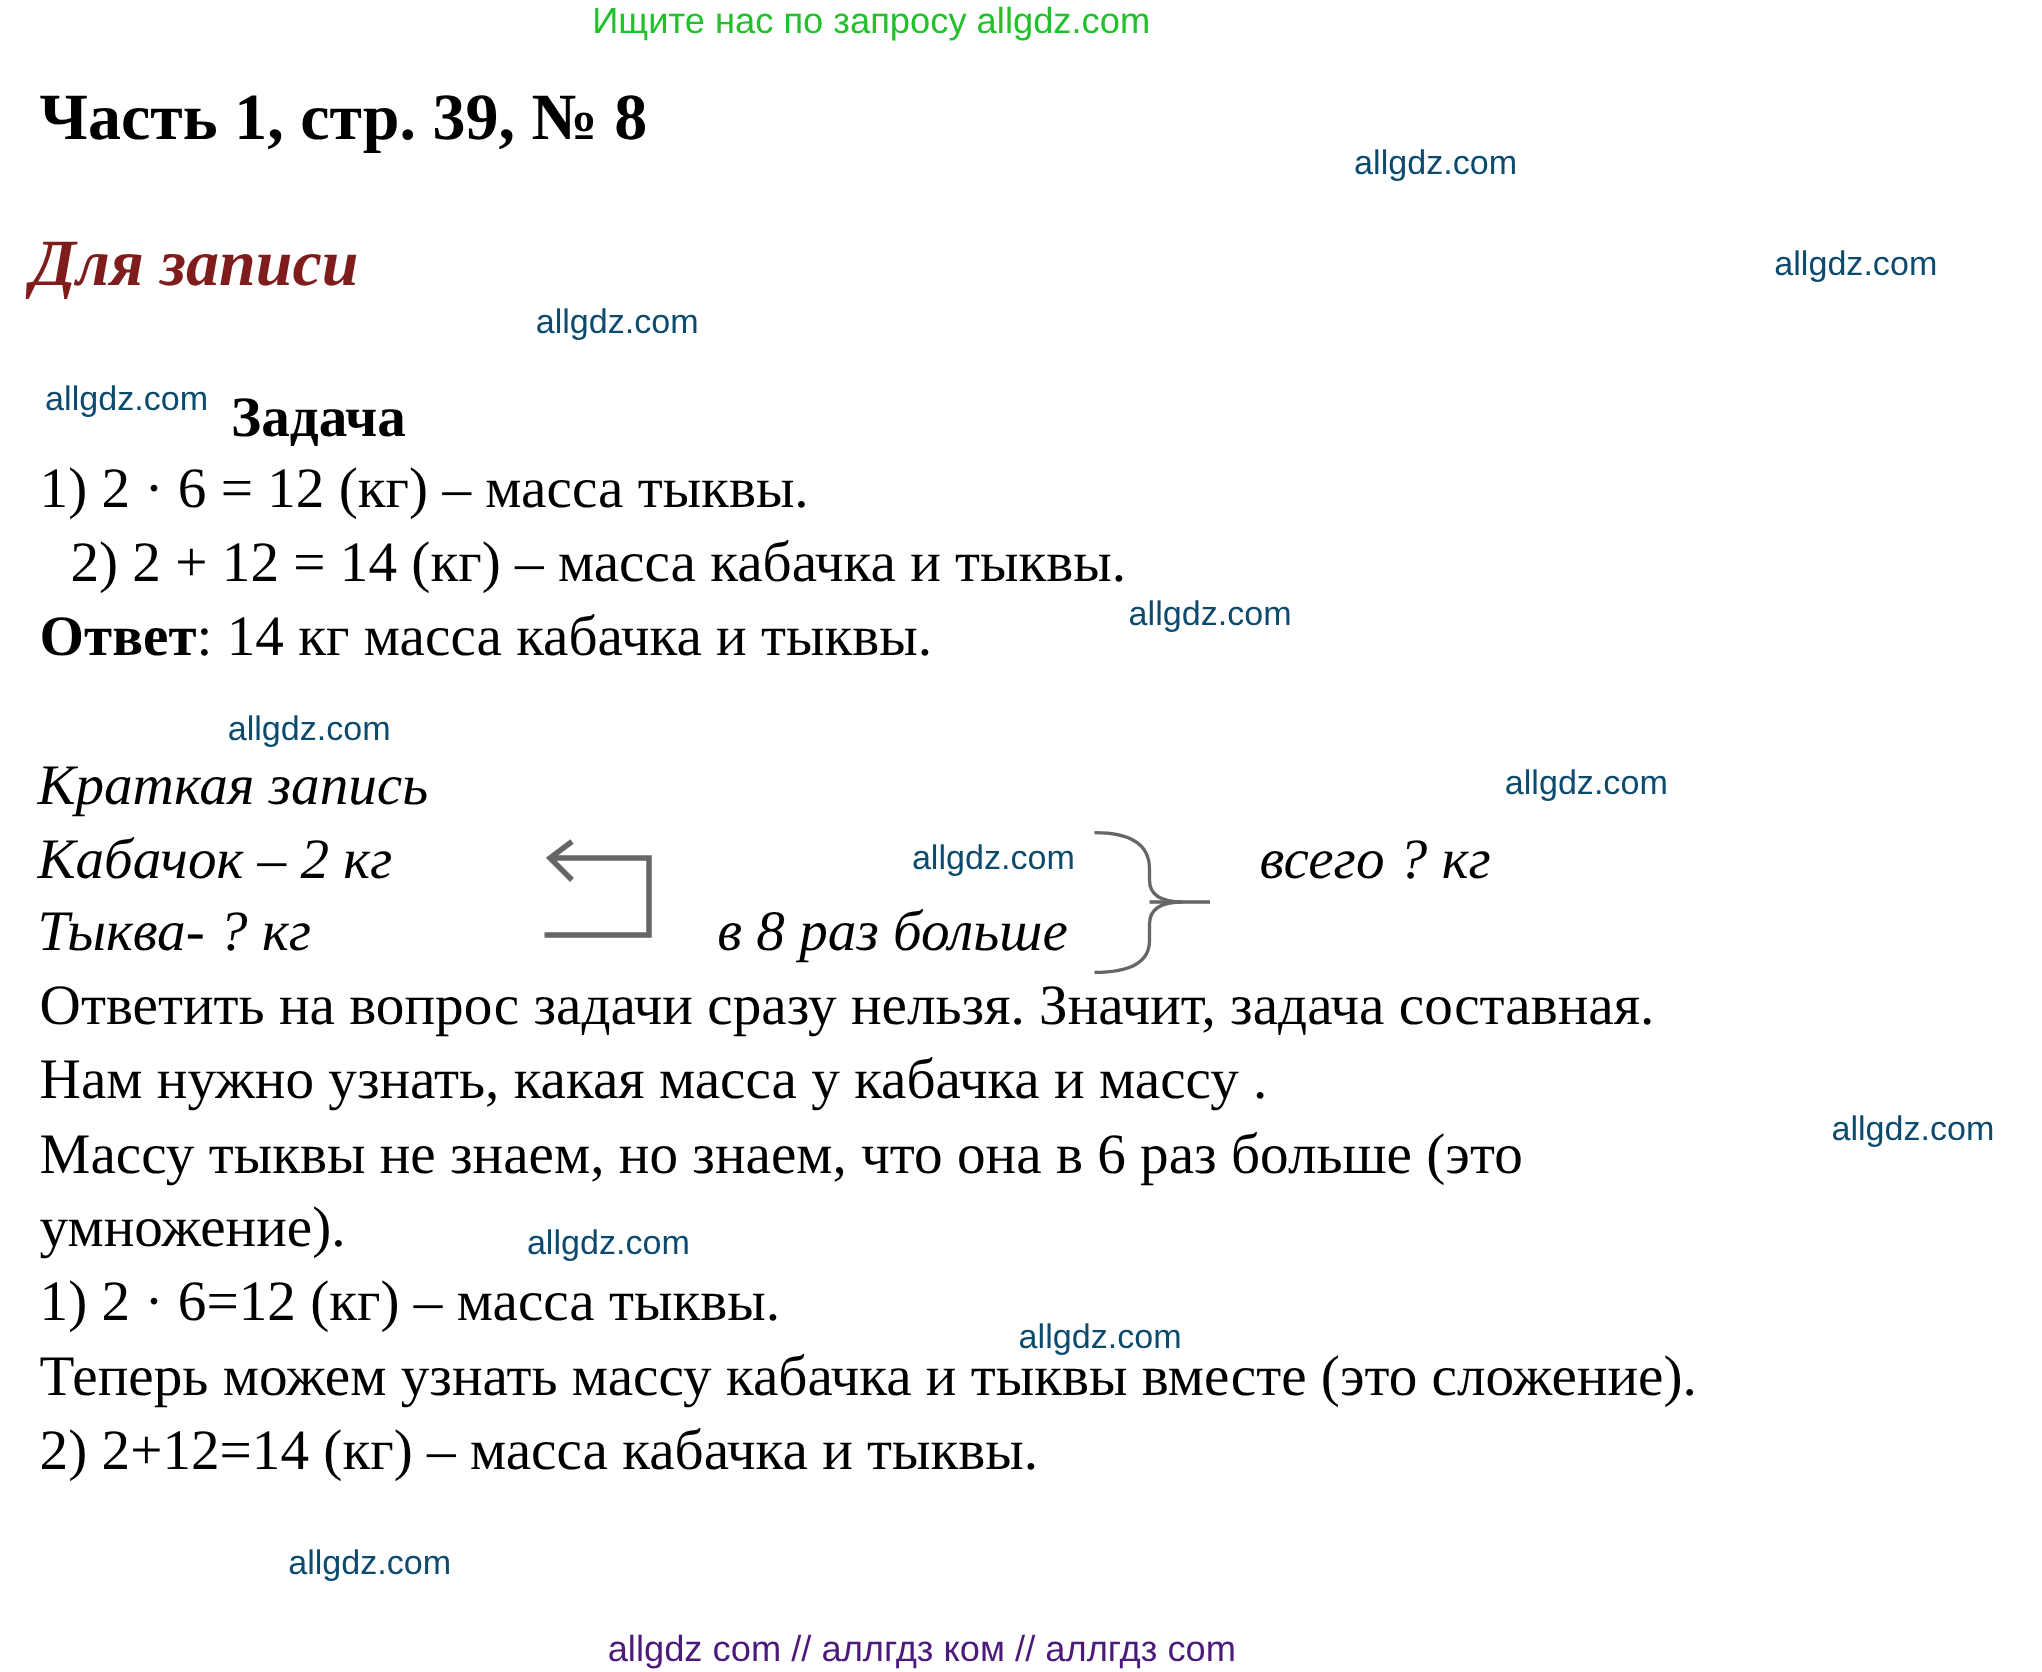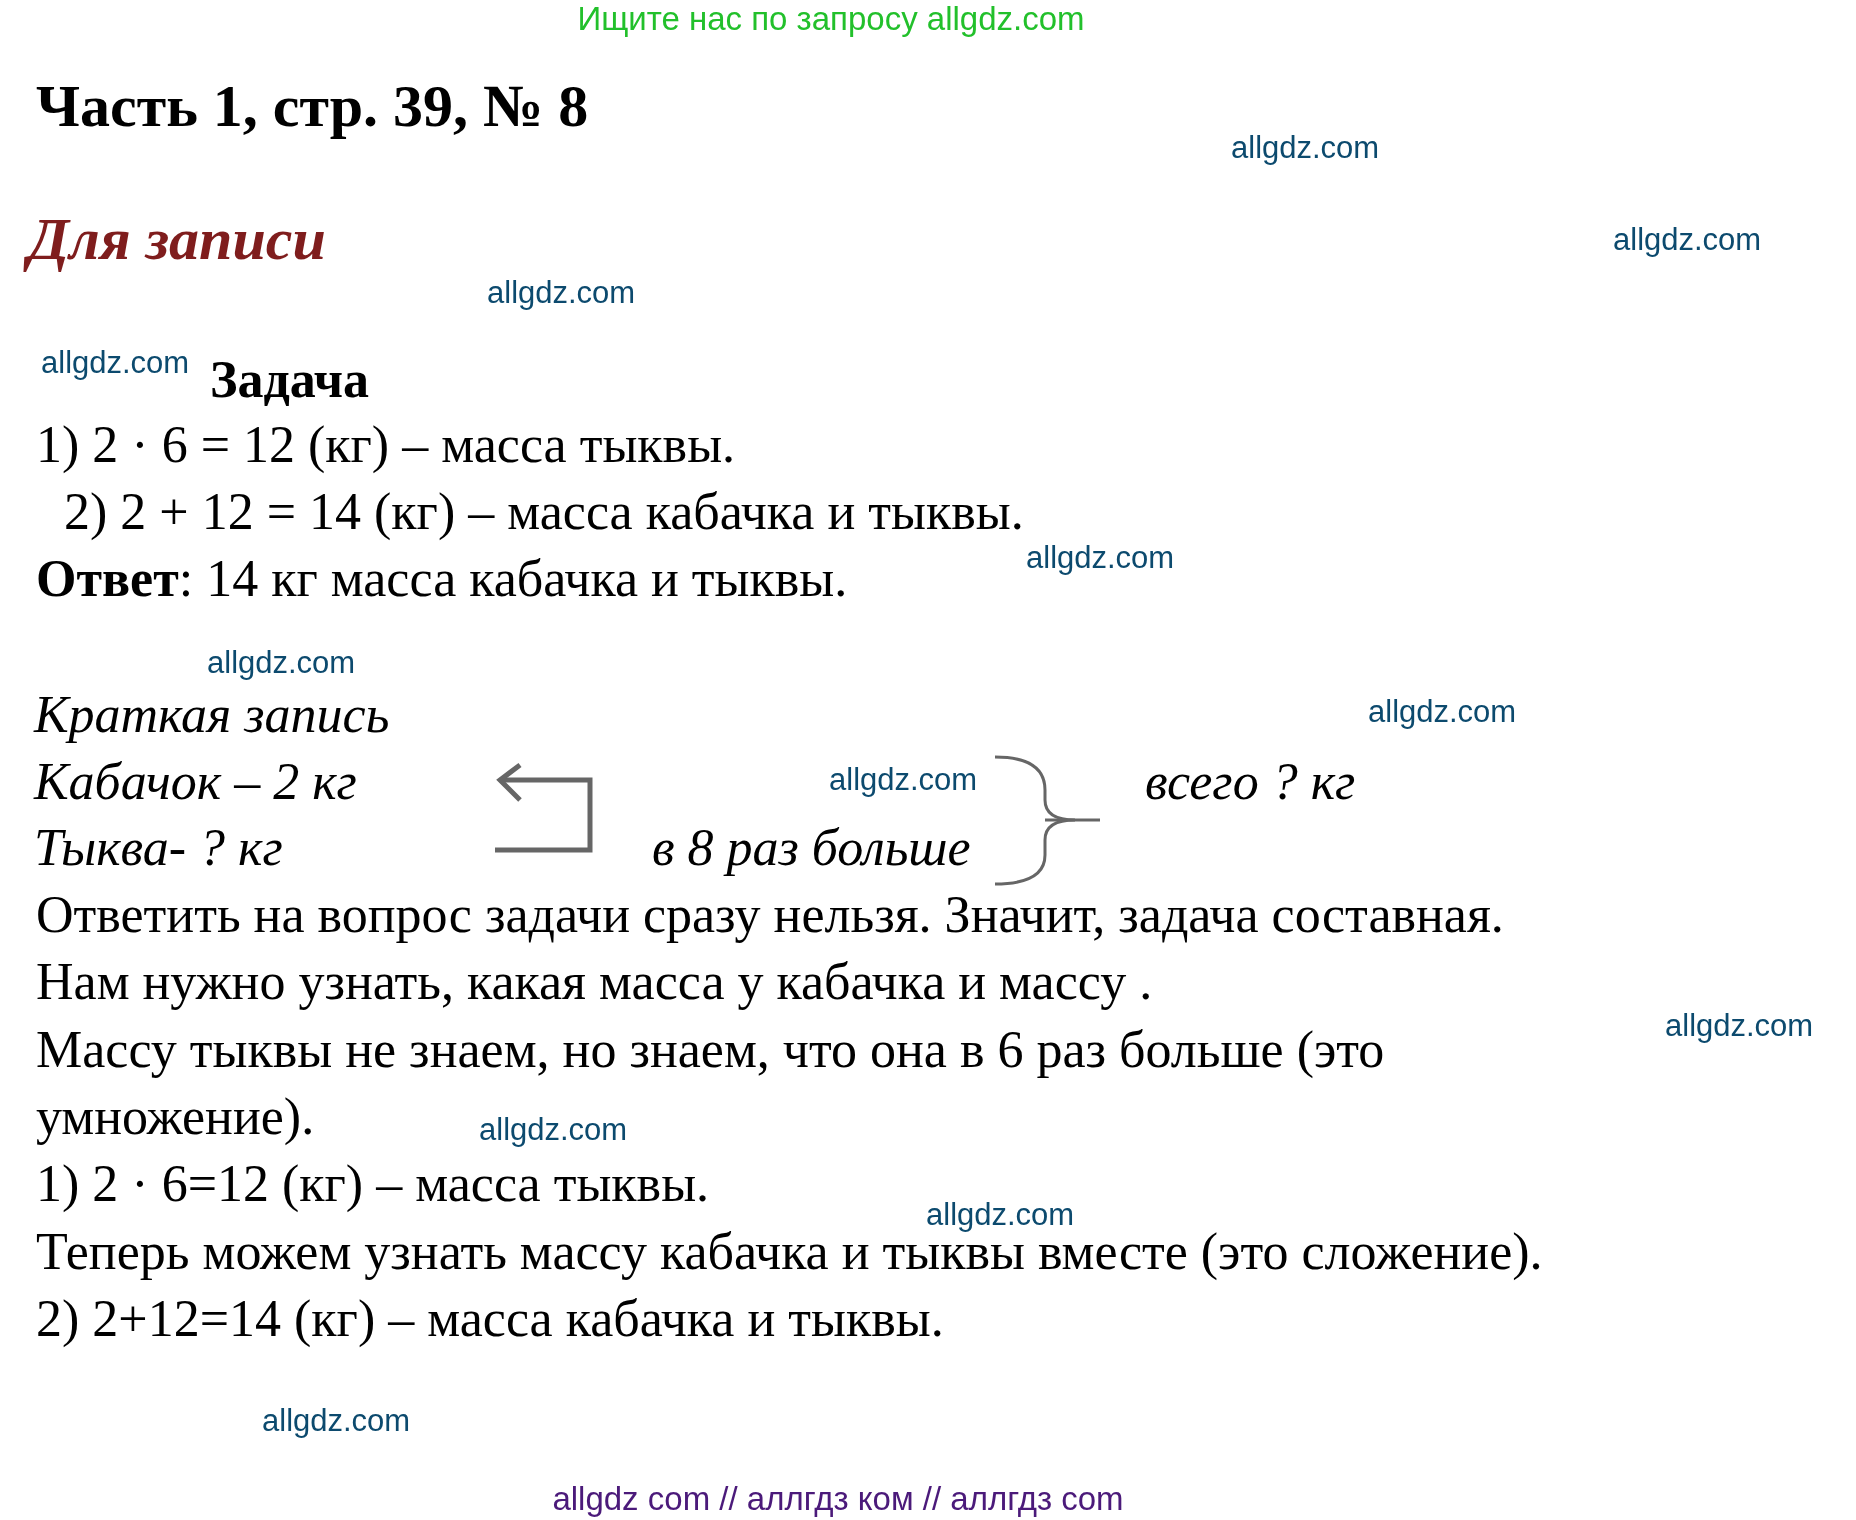--- a/index.html
+++ b/index.html
@@ -1,19 +1,19 @@
 <!DOCTYPE html>
 <html><head>
 <meta charset="utf-8">
 <style>
   html, body { margin:0; padding:0; background:#ffffff; }
   body { width:1856px; height:1520px; position:relative; overflow:hidden; font-family:"Liberation Serif", serif; color:#000; }
   .abs { position:absolute; white-space:nowrap; }
   .wm { font-family:"Liberation Sans", sans-serif; font-size:31px; color:#0c4a6e; }
-  .top-banner { font-family:"Liberation Sans", sans-serif; font-size:33px; color:#22c02b; left:0; width:1584px; text-align:center; top:0px;margin-left:39px; }
+  .top-banner { font-family:"Liberation Sans", sans-serif; font-size:33px; color:#22c02b; left:0; width:1584px; text-align:center; top:0px; }
   .bottom-banner { font-family:"Liberation Sans", sans-serif; font-size:33px; color:#4b1a7a; left:0; width:1676px; text-align:center; top:1480px; }
   .title { font-weight:bold; font-size:60px; left:36px; top:72px; }
   .subtitle { font-style:italic; font-size:60px; color:#7f1d1d; left:28px; top:205px; font-weight:bold; }
   .zadacha { font-weight:bold; font-size:52px; left:210px; top:350px; }
   .line { font-size:52px; left:36px; }
   .italic { font-style:italic; font-size:52px; }
   .bold { font-weight:bold; }
   svg.diagram { position:absolute; left:0; top:0; }
 </style>
 </head>

